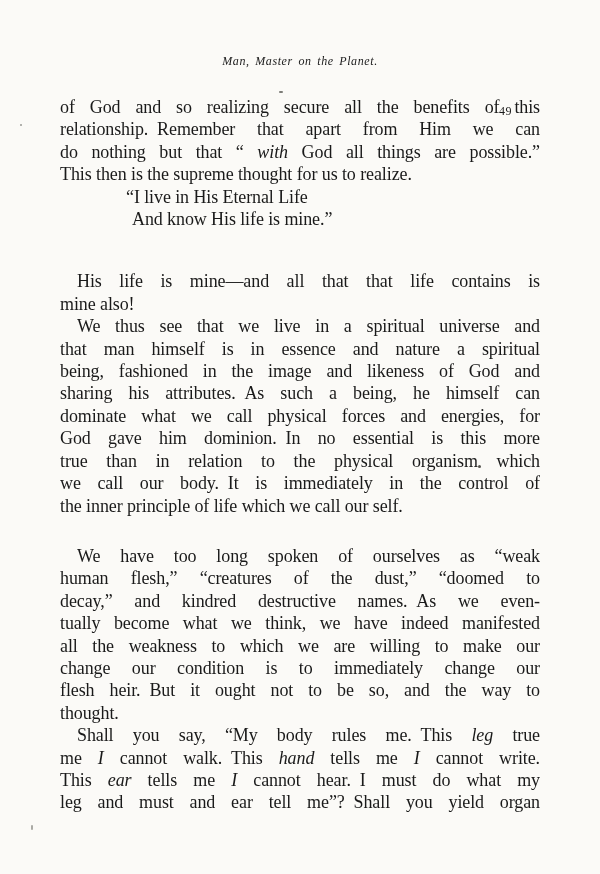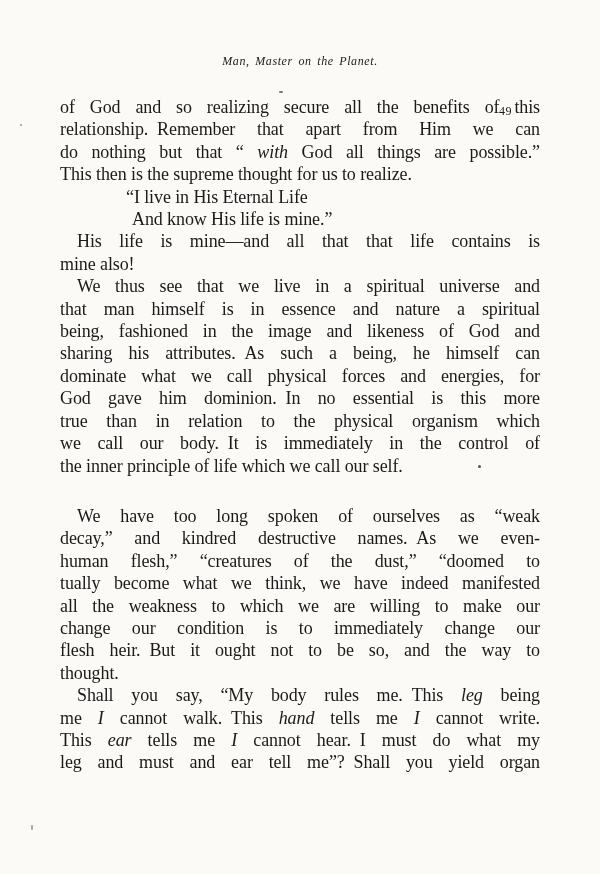--- a/index.html
+++ b/index.html
@@ -79,46 +79,46 @@
         <div class="line just"><span>of God and so realizing secure all the benefits of this</span></div>
         <div class="line just"><span>relationship. Remember that apart from Him we can</span></div>
         <div class="line just"><span>do nothing but that “ </span><span class="it">with</span><span> God all things are possible.”</span></div>
         <div class="line left"><span>This then is the supreme thought for us to realize.</span></div>
       </div>
       <div class="paragraph verse">
         <div class="line left" style="padding-left: 66px;"><span>“I live in His Eternal Life</span></div>
         <div class="line left" style="padding-left: 72px;"><span>And know His life is mine.”</span></div>
       </div>
       <div class="paragraph">
-        <div class="line just" style="padding-left: 17px;"><span>His life is mine—and all that that life contains is</span></div>
+        <div class="line just" style="padding-left: 17px; margin-top: 40px;"><span>His life is mine—and all that that life contains is</span></div>
         <div class="line left"><span>mine also!</span></div>
       </div>
       <div class="paragraph">
         <div class="line just" style="padding-left: 17px;"><span>We thus see that we live in a spiritual universe and</span></div>
         <div class="line just"><span>that man himself is in essence and nature a spiritual</span></div>
         <div class="line just"><span>being, fashioned in the image and likeness of God and</span></div>
         <div class="line just"><span>sharing his attributes. As such a being, he himself can</span></div>
         <div class="line just"><span>dominate what we call physical forces and energies, for</span></div>
         <div class="line just"><span>God gave him dominion. In no essential is this more</span></div>
         <div class="line just"><span>true than in relation to the physical organism which</span></div>
         <div class="line just"><span>we call our body. It is immediately in the control of</span></div>
         <div class="line left"><span>the inner principle of life which we call our self.</span></div>
       </div>
       <div class="paragraph">
         <div class="line just" style="padding-left: 17px; margin-top: 28px;"><span>We have too long spoken of ourselves as “weak</span></div>
+        <div class="line just"><span>human flesh,” “creatures of the dust,” “doomed to</span></div>
         <div class="line just"><span>decay,” and kindred destructive names. As we even-</span></div>
-        <div class="line just"><span>human flesh,” “creatures of the dust,” “doomed to</span></div>
         <div class="line just"><span>tually become what we think, we have indeed manifested</span></div>
         <div class="line just"><span>all the weakness to which we are willing to make our</span></div>
         <div class="line just"><span>change our condition is to immediately change our</span></div>
         <div class="line just"><span>flesh heir. But it ought not to be so, and the way to</span></div>
         <div class="line left"><span>thought.</span></div>
       </div>
       <div class="paragraph">
-        <div class="line just" style="padding-left: 17px;"><span>Shall you say, “My body rules me. This </span><span class="it">leg</span><span> being</span></div>
+        <div class="line just" style="padding-left: 17px;"><span>Shall you say, “My body rules me. This </span><span class="it">leg</span><span> true</span></div>
         <div class="line just"><span>me </span><span class="it">I</span><span> cannot walk. This </span><span class="it">hand</span><span> tells me </span><span class="it">I</span><span> cannot write.</span></div>
         <div class="line just"><span>This </span><span class="it">ear</span><span> tells me </span><span class="it">I</span><span> cannot hear. I must do what my</span></div>
         <div class="line just"><span>leg and must and ear tell me”? Shall you yield organ</span></div>
       </div>
     </div>
 
   <div class="speck" style="left:20px; top:124px; width:2px; height:2px; background:#9a9a96;"></div>
   <div class="speck" style="left:279px; top:91px; width:4px; height:2px; background:#7d7d78; border-radius:2px;"></div>
   <div class="speck" style="left:478px; top:465px; width:3px; height:3px; background:#55544f;"></div>
   <div class="speck" style="left:31px; top:825px; width:2px; height:5px; background:#aaaaa5; border-radius:1px;"></div>

